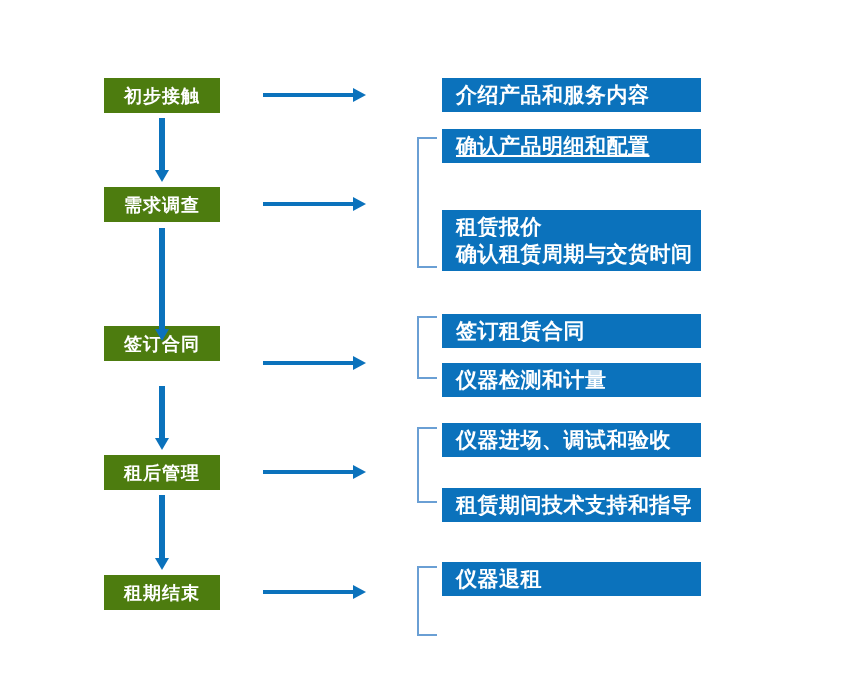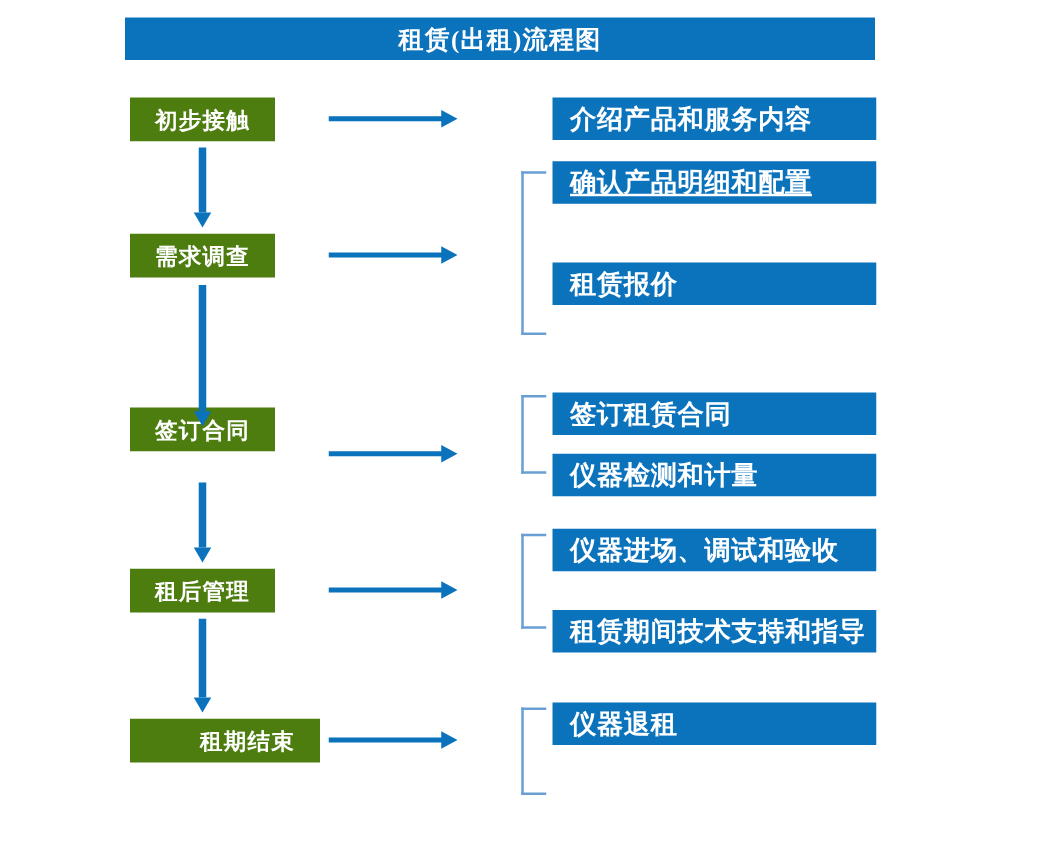--- a/index.html
+++ b/index.html
@@ -127,27 +127,26 @@
     border-top: 2px solid #6a9fd4;
     border-bottom: 2px solid #6a9fd4;
     box-sizing: border-box;
   }
 </style>
 </head>
 <body>
 
 <div id="canvas">
 
-  <div class="title-banner">租赁(出租)流程图</div>
 
   <div class="stage-box" style="top:78px;">初步接触</div>
   <div class="stage-box" style="top:187px;">需求调查</div>
   <div class="stage-box" style="top:326px;">签订合同</div>
   <div class="stage-box" style="top:455px;">租后管理</div>
-  <div class="stage-box" style="top:575px;padding-left:36px;">租期结束</div>
+  <div class="stage-box" style="top:575px;">租期结束</div>
 
   <div class="v-arrow" style="top:118px; height:64px;">
     <div class="shaft" style="height:52px;"></div>
     <div class="head" style="top:52px;"></div>
   </div>
   <div class="v-arrow" style="top:228px; height:113px;">
     <div class="shaft" style="height:101px;"></div>
     <div class="head" style="top:101px;"></div>
   </div>
   <div class="v-arrow" style="top:386px; height:64px;">
@@ -178,20 +177,21 @@
   <div class="h-arrow" style="top:585px;">
     <div class="shaft"></div>
       <div class="head"></div>
   </div>
 
   <div class="detail-box" style="top:78px;">介绍产品和服务内容</div>
 
   <div class="bracket" style="top:137px; height:131px;"></div>
   <div class="detail-box" style="top:129px;text-decoration:underline;">确认产品明细和配置</div>
   <div class="detail-box" style="top:186px;margin-top:24px;">租赁报价</div>
+  <div class="detail-box" style="top:237px;">确认租赁周期与交货时间</div>
 
   <div class="bracket" style="top:316px; height:63px;"></div>
   <div class="detail-box" style="top:314px;">签订租赁合同</div>
   <div class="detail-box" style="top:363px;">仪器检测和计量</div>
 
   <div class="bracket" style="top:427px; height:76px;"></div>
   <div class="detail-box" style="top:423px;">仪器进场、调试和验收</div>
   <div class="detail-box" style="top:488px;">租赁期间技术支持和指导</div>
 
   <div class="bracket" style="top:566px; height:70px;"></div>

